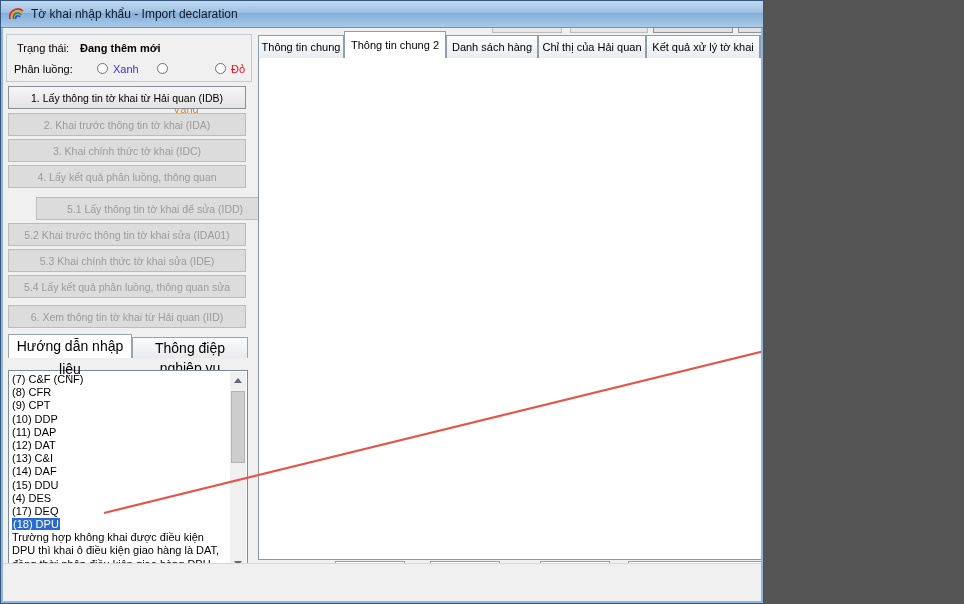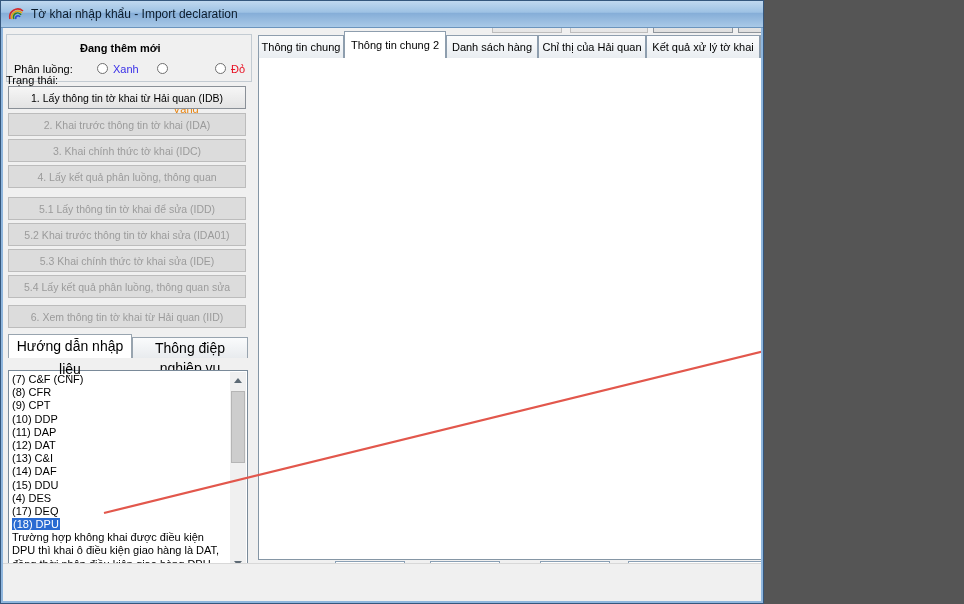--- a/index.html
+++ b/index.html
@@ -110,35 +110,35 @@
       <div class="wbtn">
           <div class="glyph-max"></div>
         </div>
       <div class="wbtn close">
           <div class="glyph-x"></div>
         </div>
     </div>
   </div>
 
   <div class="statusbox"></div>
-  <span class="lbl" style="left:6px;top:41px;margin-top:32px;">Trạng thái:</span>
+  <span class="lbl" style="left:17px;top:41px;">Trạng thái:</span>
   <span class="lbl bold" style="left:80px;top:41px;">Đang thêm mới</span>
   <span class="lbl" style="left:14px;top:62px;">Phân luồng:</span>
   <div class="radio" style="left:97px;top:63px;"></div>
   <span class="lbl lane-xanh" style="left:113px;top:62px;">Xanh</span>
   <div class="radio" style="left:157px;top:63px;"></div>
   <span class="lbl lane-vang" style="left:173px;top:62px;margin-top:40px;">Vàng</span>
   <div class="radio" style="left:215px;top:63px;"></div>
   <span class="lbl lane-do" style="left:231px;top:62px;">Đỏ</span>
 
   <button class="step-btn" style="top:86px;">1. Lấy thông tin tờ khai từ Hải quan (IDB)</button>
   <button class="step-btn disabled" style="top:113px;">2. Khai trước thông tin tờ khai (IDA)</button>
   <button class="step-btn disabled" style="top:139px;">3. Khai chính thức tờ khai (IDC)</button>
   <button class="step-btn disabled" style="top:165px;">4. Lấy kết quả phân luồng, thông quan</button>
-  <button class="step-btn disabled" style="top:197px;">5.1 Lấy thông tin tờ khai để sửa (IDD)</button>
+  <button class="step-btn disabled" style="top:197px;margin-left:28px;">5.1 Lấy thông tin tờ khai để sửa (IDD)</button>
   <button class="step-btn disabled" style="top:223px;">5.2 Khai trước thông tin tờ khai sửa (IDA01)</button>
   <button class="step-btn disabled" style="top:249px;">5.3 Khai chính thức tờ khai sửa (IDE)</button>
   <button class="step-btn disabled" style="top:275px;">5.4 Lấy kết quả phân luồng, thông quan sửa</button>
   <button class="step-btn disabled" style="top:305px;">6. Xem thông tin tờ khai từ Hải quan (IID)</button>
 
   <div class="side-tab active" style="left:8px;top:334px;width:124px;height:24px;line-height:23px;">Hướng dẫn nhập liệu</div>
   <div class="side-tab" style="left:132px;top:337px;width:116px;height:21px;line-height:20px;">Thông điệp nghiệp vụ</div>
 
   <div class="listbox">
     <div class="list-inner">

